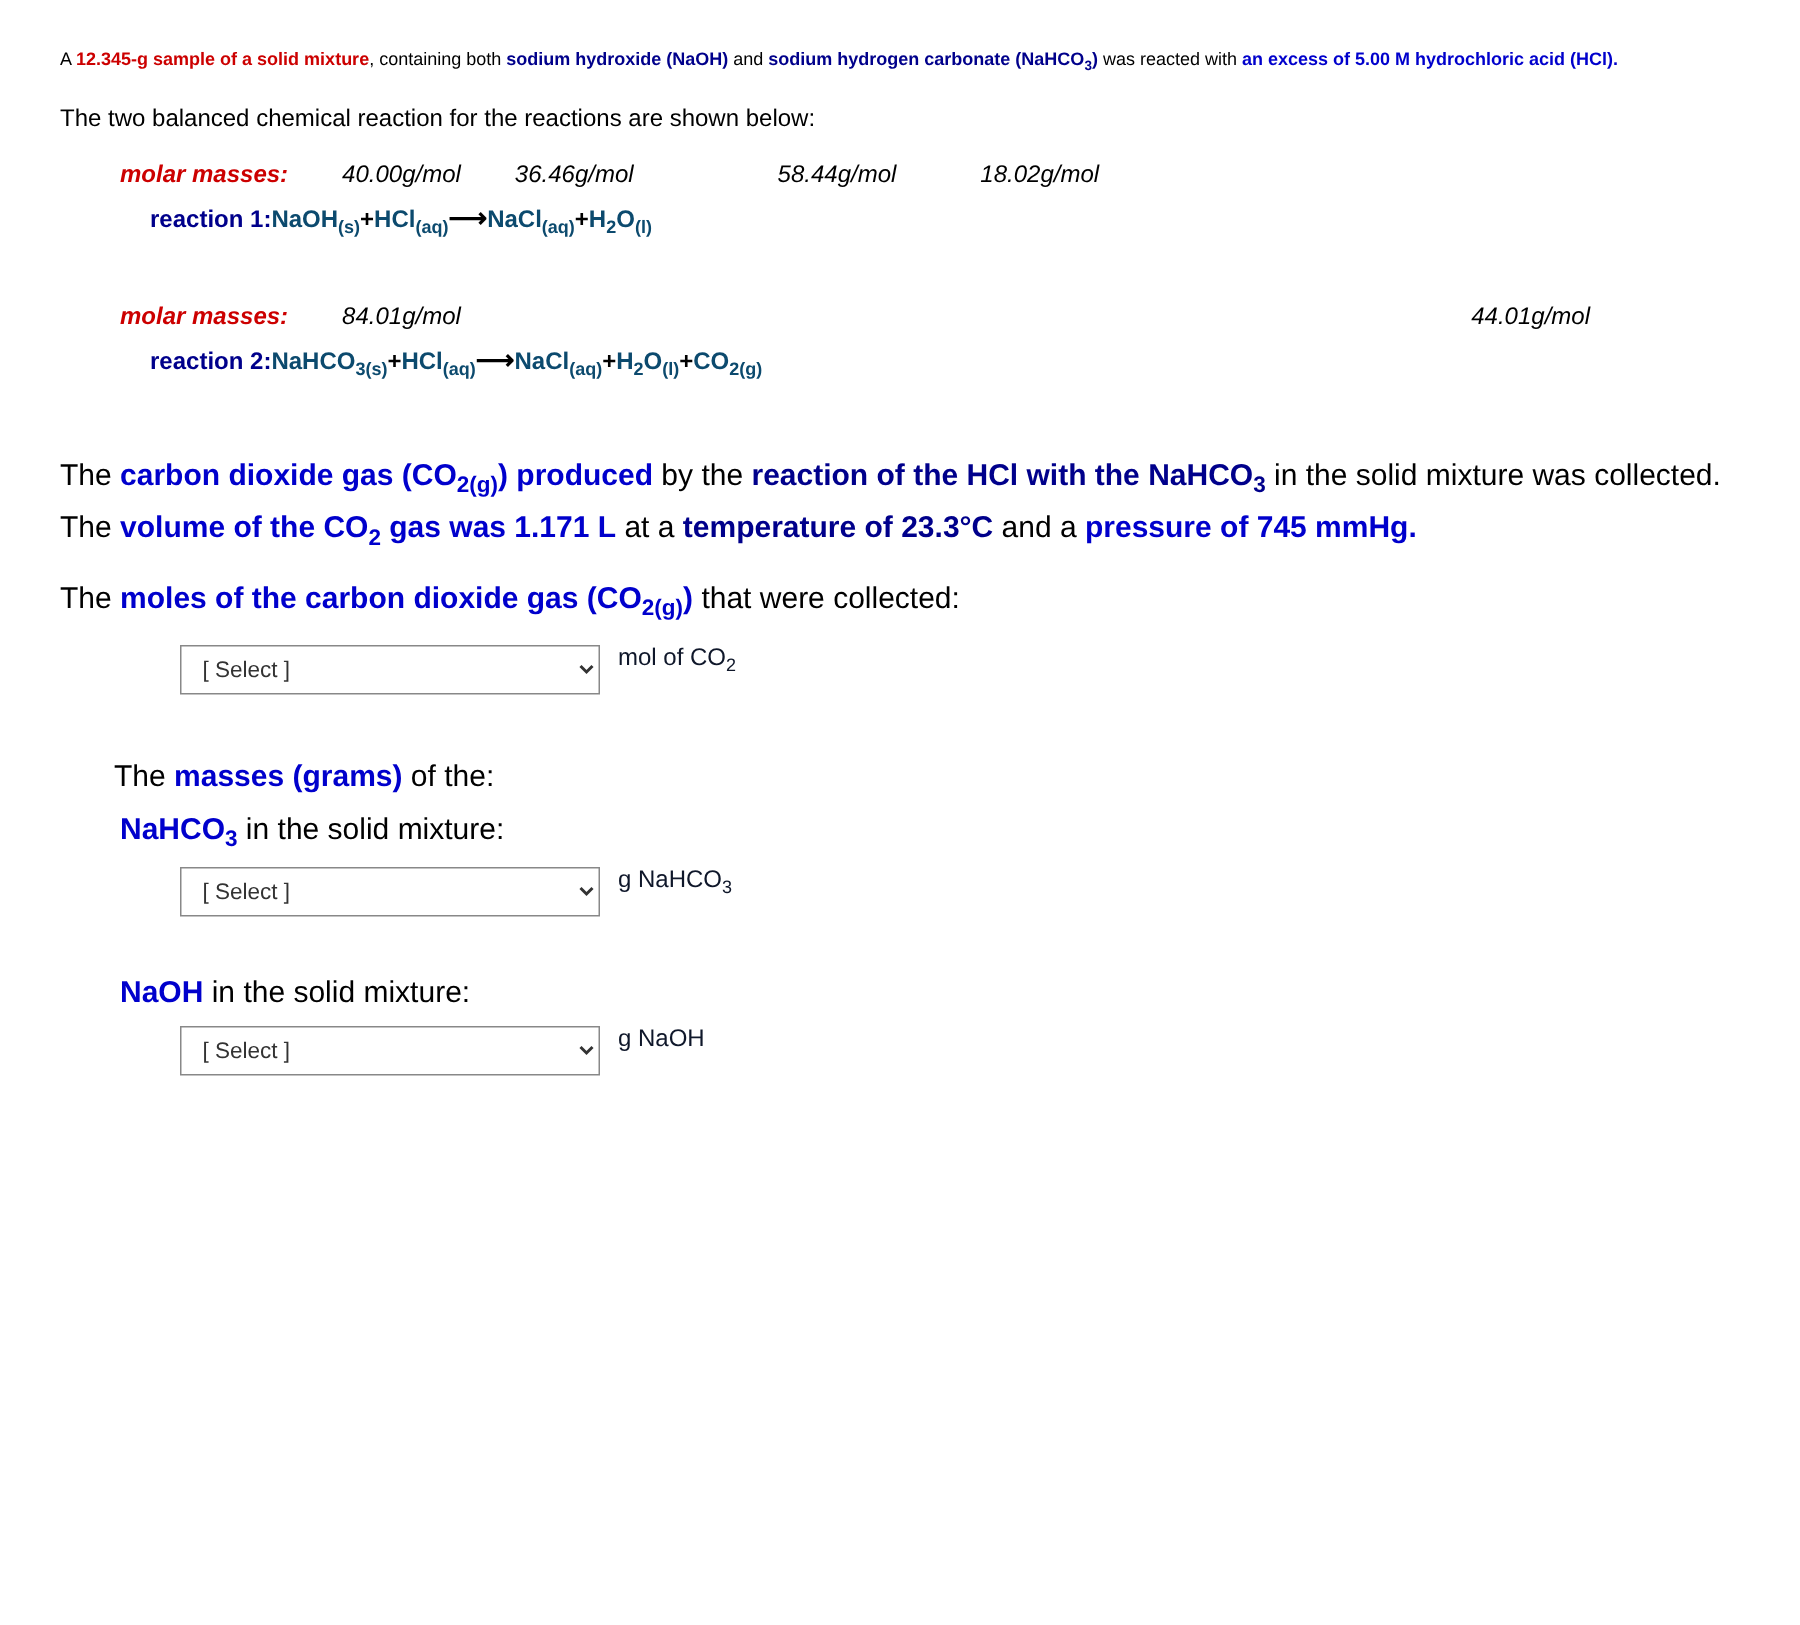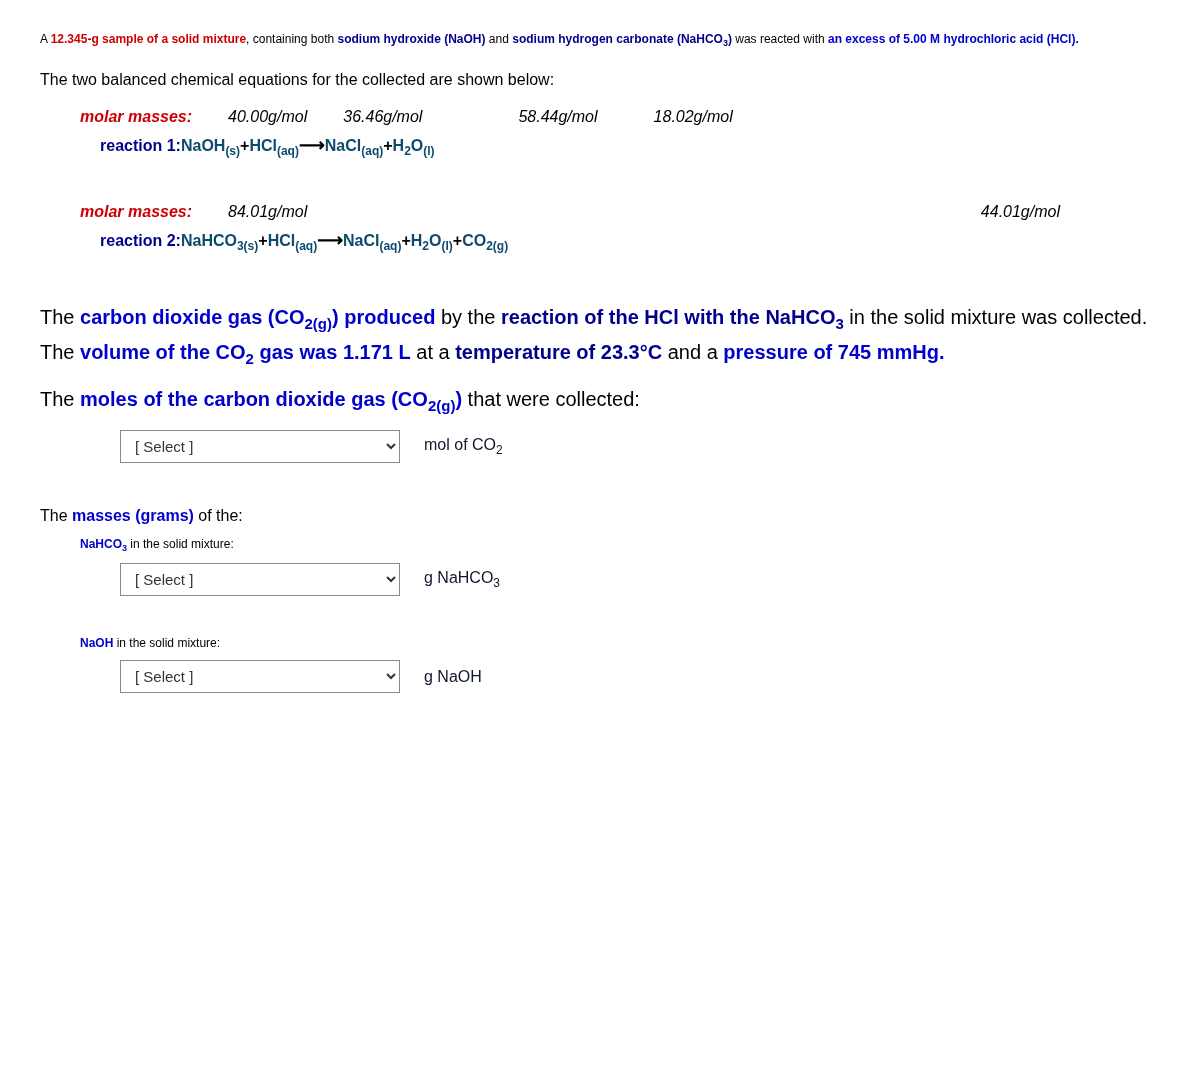--- a/index.html
+++ b/index.html
@@ -104,22 +104,22 @@
     }
 
     .question-paragraph {
       line-height: 1.6;
       margin-bottom: 12px;
       font-size: 20px;
     }
 
     .select-row {
       display: flex;
-      align-items: center;
-      gap: 24px;
+      align-items: flex-start;
+      gap: 12px;
       margin-left: 80px;
       margin-bottom: 28px;
     }
 
     .select-dropdown {
       border: 1px solid #888888;
       background: #ffffff;
       font-size: 15px;
       padding: 6px 10px;
       width: 280px;
@@ -133,41 +133,42 @@
       font-weight: normal;
       font-size: 16px;
     }
 
     .section-block {
       margin-bottom: 8px;
     }
 
     .masses-heading {
       margin-bottom: 12px;
-      font-size: 16px;
+      font-size: 20px;
+      margin-left: 36px;
     }
 
     .compound-sub-heading {
       padding-left: 40px;
       margin-bottom: 10px;
-      font-size: 12px;
+      font-size: 20px;
     }
 
     .reaction-spacer {
       height: 20px;
     }
   </style>
 </head>
 <body>
 
 <p class="intro-paragraph">
   A <span style="color:#cc0000; font-weight:bold;">12.345-g sample of a solid mixture</span>, containing both <span style="color:#00008b; font-weight:bold;">sodium hydroxide (NaOH)</span> and <span style="color:#00008b; font-weight:bold;">sodium hydrogen carbonate (NaHCO<sub>3</sub>)</span> was reacted with <span style="color:#0000cc; font-weight:bold;">an excess of 5.00 M hydrochloric acid (HCl).</span>
 </p>
 
-<p class="sub-paragraph">The two balanced chemical equations for the collected are shown below:</p>
+<p class="sub-paragraph">The two balanced chemical reaction for the reactions are shown below:</p>
 
 <div class="reaction-block">
   <div class="molar-masses-row">
     <span class="molar-masses-label">molar masses:</span>
     <span class="molar-mass-value">40.00g/mol</span>
     <span class="molar-mass-value">36.46g/mol</span>
     <span class="molar-mass-value" style="margin-left: 60px;">58.44g/mol</span>
     <span class="molar-mass-value" style="margin-left: 20px;">18.02g/mol</span>
   </div>
   <div class="reaction-row">

